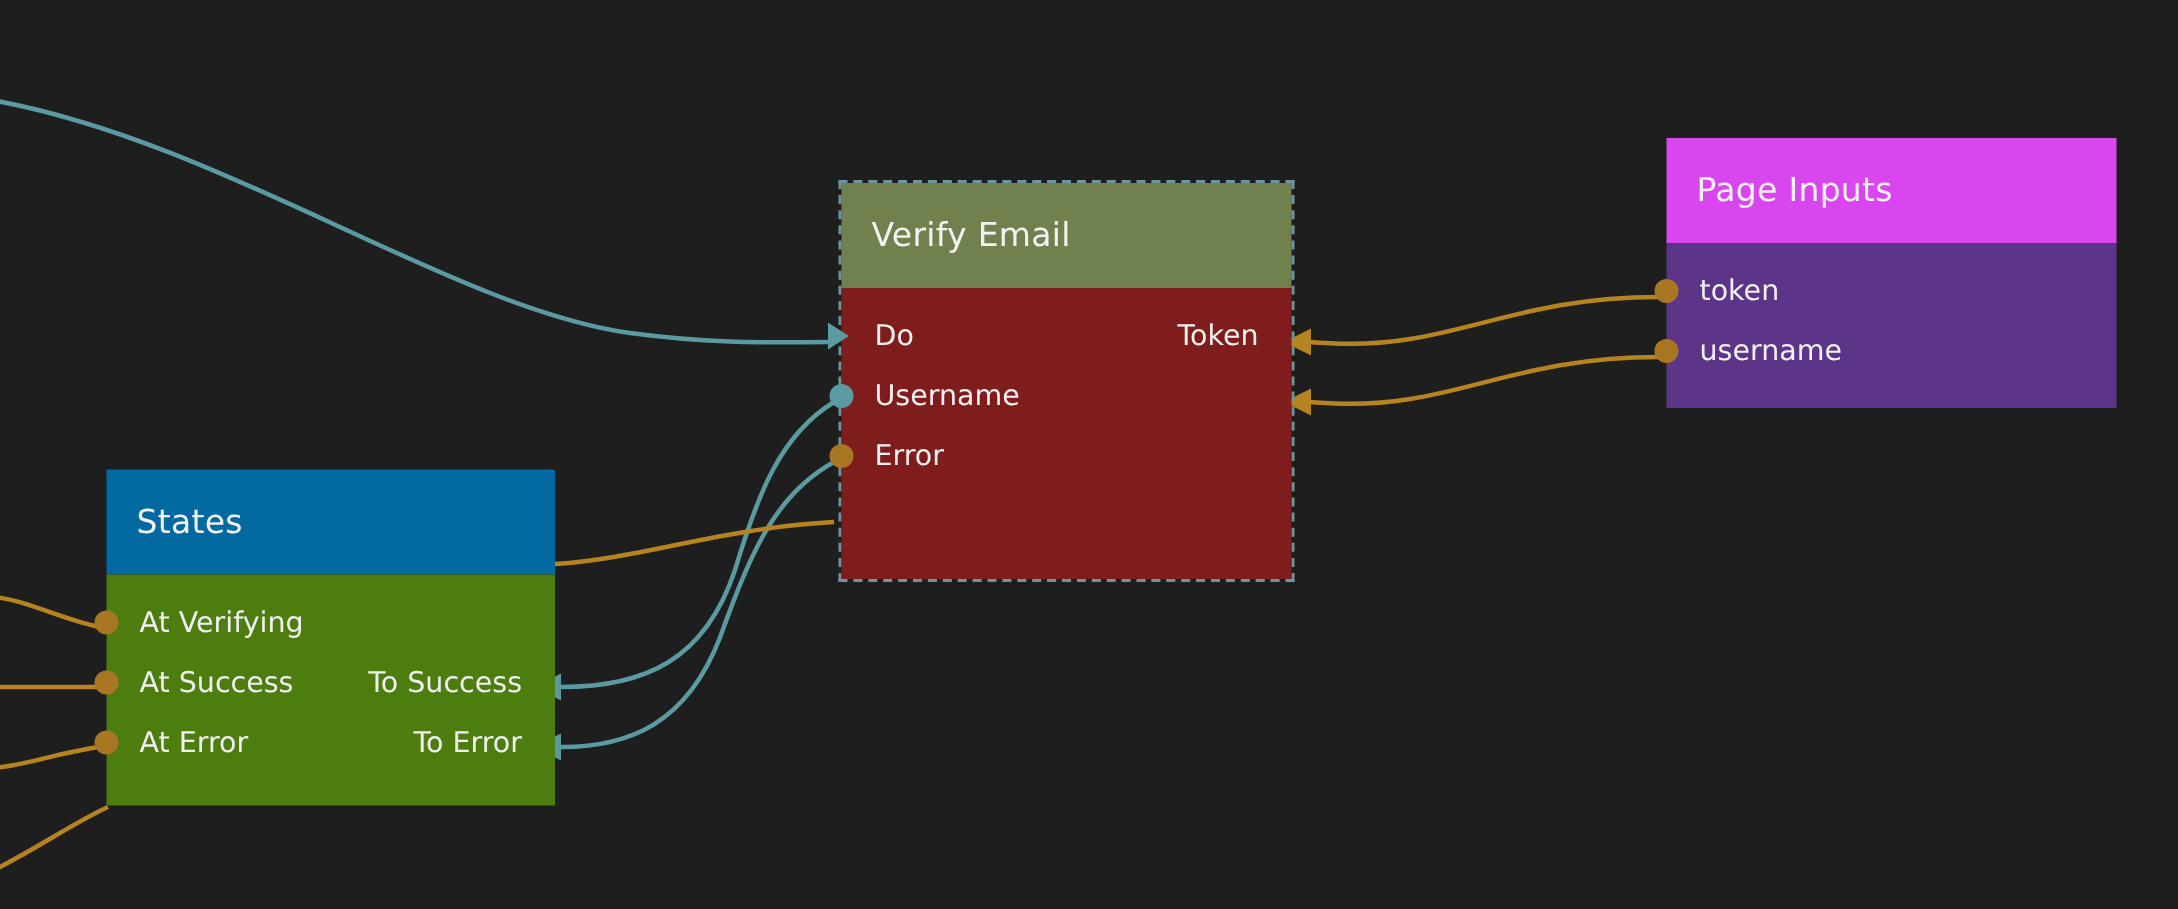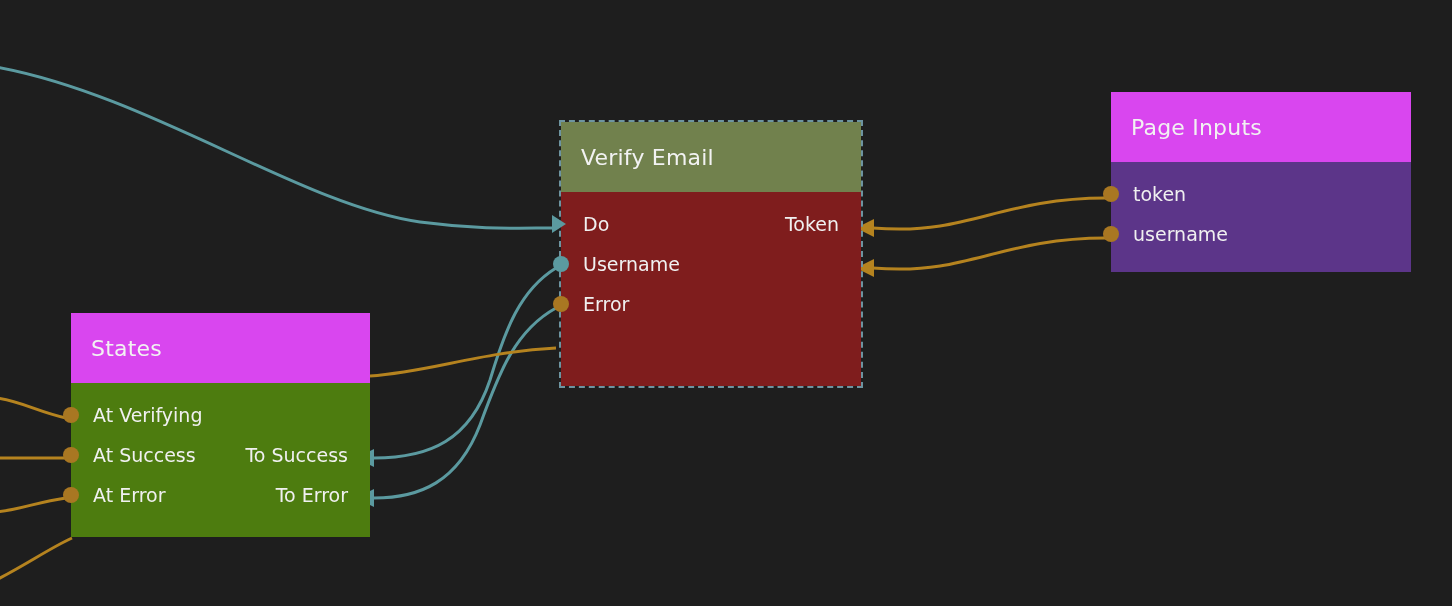--- a/index.html
+++ b/index.html
@@ -116,21 +116,21 @@
     pointer-events: none;
   }
 
   
   #node-states {
     left: 71px;
     top: 313px;
     width: 299px;
     height: 224px;
   }
-  #node-states .node-header { background: #d946ef; }
+  #node-states .node-header { background: #0369a1; }
   #node-states .node-body {
     background: #4d7c0f;
     height: 154px;
   }
 
   
   #node-page-inputs {
     left: 1111px;
     top: 92px;
     width: 300px;

